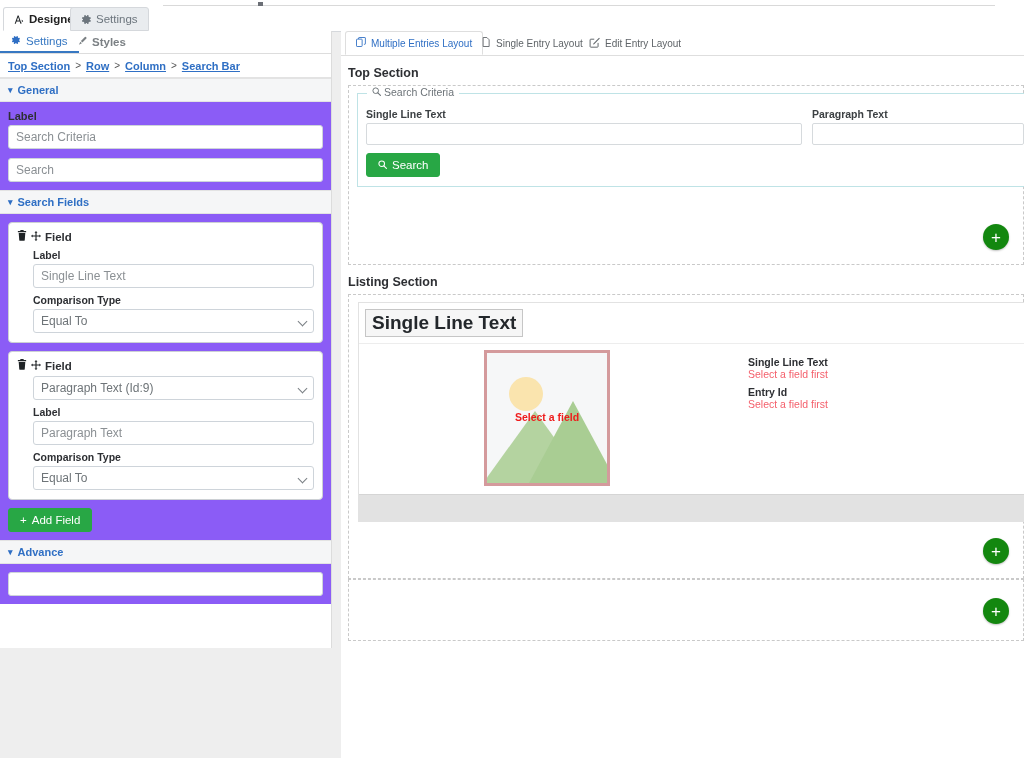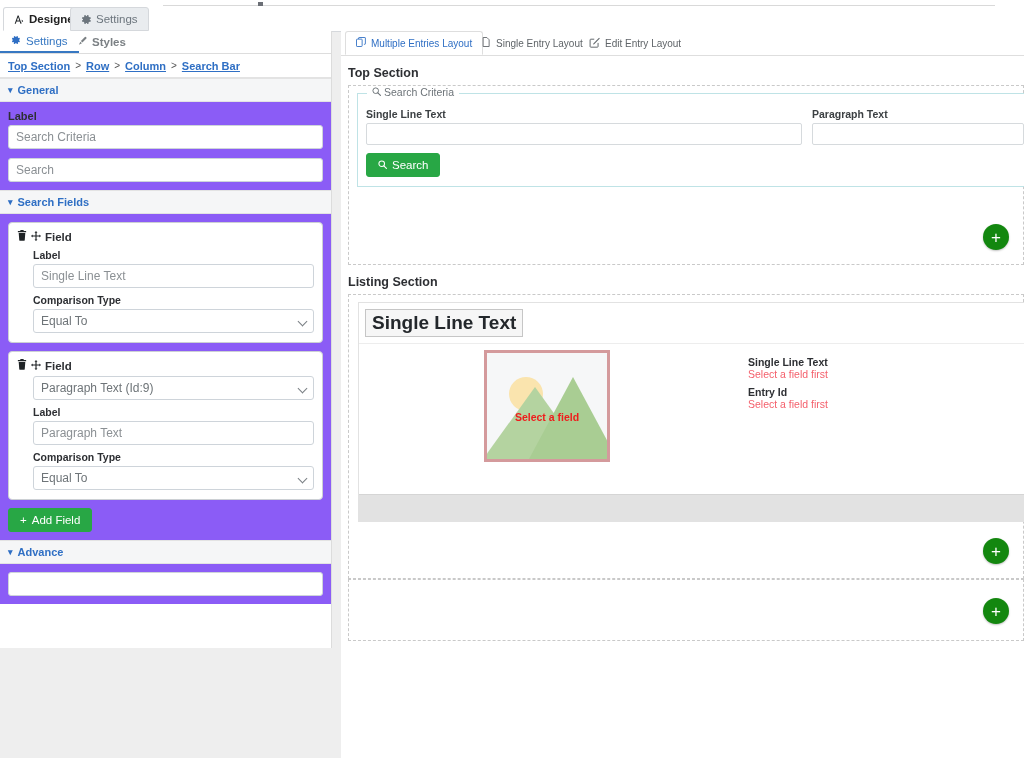--- a/index.html
+++ b/index.html
@@ -96,21 +96,21 @@
   .fs-lbl{font-size:10.5px;font-weight:bold;color:#3c4043;margin-bottom:3px;}
   .fs-input{width:100%;height:22px;box-sizing:border-box;border:1px solid #d6dadd;border-radius:2px;background:#fff;}
   .fs-btnrow{padding:8px 8px 9px 8px;}
 
   
   .lst-inner{position:absolute;left:9px;top:7px;right:-22px;bottom:auto;border:1px solid #e2e2e2;background:#fff;}
   .lst-head{padding:6px 0 6px 6px;border-bottom:1px solid #ededed;}
   .lst-head .boxed{display:inline-block;border:1px solid #c6c6c6;background:#f6f6f6;
     padding:2px 6px;font-size:19px;font-weight:bold;color:#23272b;}
   .lst-body{position:relative;height:150px;}
-  .img-ph{position:absolute;left:125px;top:6px;width:126px;height:112px;border:3px solid #d49a9c;
+  .img-ph{position:absolute;left:125px;top:6px;width:126px;height:136px;border:3px solid #d49a9c;
     background:#f6f7f8;box-sizing:border-box;overflow:hidden;}
   .img-ph .sun{position:absolute;left:22px;top:24px;width:34px;height:34px;border-radius:50%;background:#fae4ae;}
   .img-ph .cap{position:absolute;left:0;right:0;top:58px;text-align:center;color:#ef1c1c;
     font-size:10.5px;font-weight:bold;}
   .img-ph .m1{position:absolute;left:-4px;bottom:0;width:0;height:0;
     border-left:52px solid transparent;border-right:52px solid transparent;border-bottom:72px solid #b4d3a0;}
   .img-ph .m2{position:absolute;right:-10px;bottom:0;width:0;height:0;
     border-left:44px solid transparent;border-right:44px solid transparent;border-bottom:82px solid #a9cd93;}
   .meta{position:absolute;left:389px;top:12px;}
   .meta .mt{font-size:10.5px;font-weight:bold;color:#2d2f33;}

